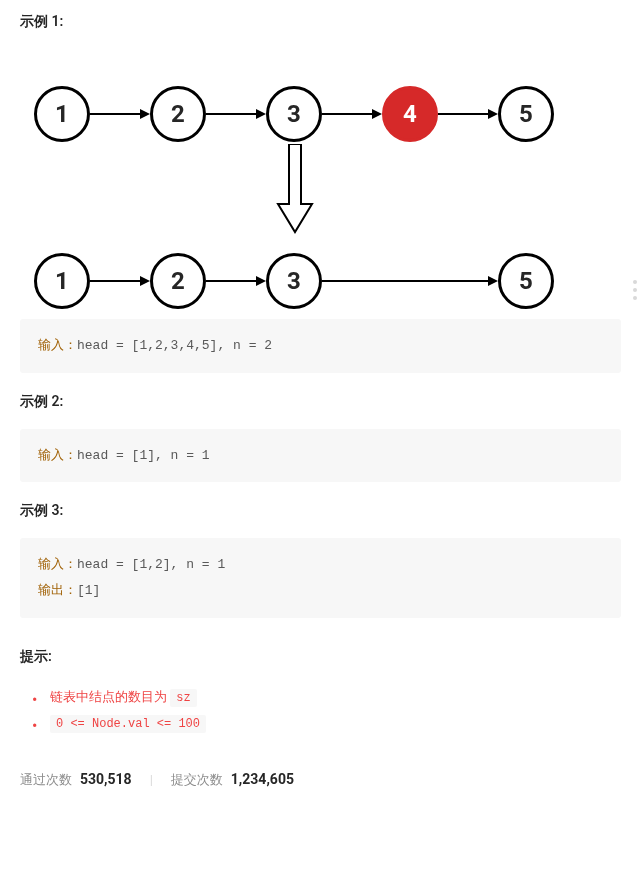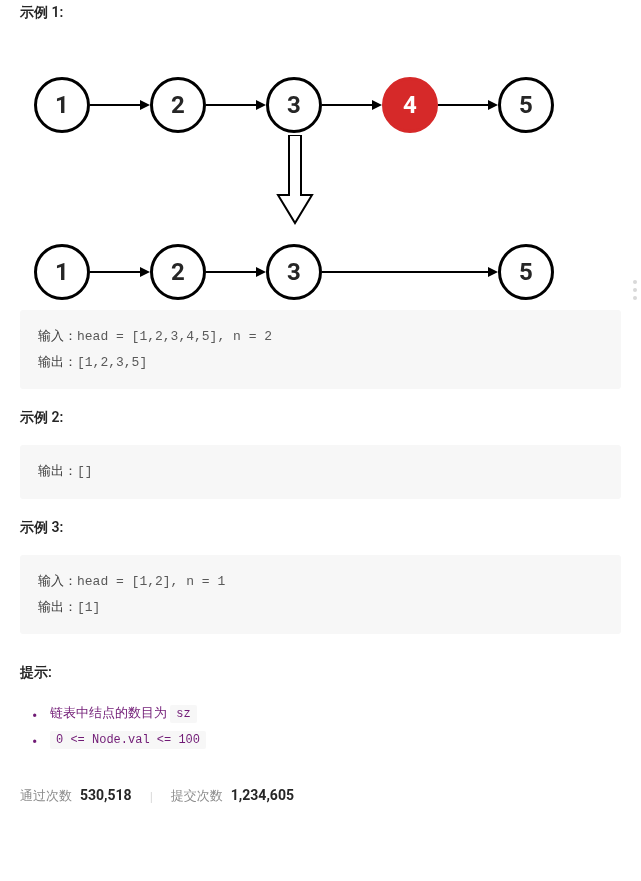--- a/index.html
+++ b/index.html
@@ -13,21 +13,21 @@
       color: #262626;
       font-size: 14px;
       padding: 0 20px 20px 20px;
       width: 641px;
       position: relative;
     }
     .section-title {
       font-weight: 600;
       font-size: 14px;
       color: #262626;
-      margin-top: 4px;
+      margin-top: 13px;
       margin-bottom: 18px;
     }
     .diagram {
       position: relative;
       width: 600px;
       height: 270px;
     }
     .node-circle {
       position: absolute;
       width: 56px;
@@ -56,38 +56,38 @@
       font-size: 13px;
       line-height: 1.9;
       color: #595959;
       margin-bottom: 20px;
       border-radius: 3px;
     }
     .codebox .line {
       white-space: pre;
     }
     .codebox .label {
-      color: #404040;
+      color: #a16207;
       font-weight: 500;
       font-family: -apple-system, BlinkMacSystemFont, "Segoe UI", Roboto, sans-serif;
     }
     .hints-title {
       font-weight: 600;
       font-size: 14px;
       color: #262626;
       margin-top: 30px;
       margin-bottom: 18px;
     }
     .hints-list {
       list-style: none;
       padding-left: 30px;
     }
     .hints-list li {
       font-size: 13px;
-      color: #701a75;
+      color: #ef4444;
       line-height: 2;
       position: relative;
     }
     .hints-list li::before {
       content: "•";
       position: absolute;
       left: -18px;
       font-size: 16px;
     }
     .hints-list code {
@@ -182,26 +182,25 @@
     <polygon points="50,7 60,12 50,17" fill="#000"></polygon>
   </svg>
   <svg class="arrow-svg" style="left:302px; top:220px;" width="176" height="24">
     <line x1="0" y1="12" x2="166" y2="12" stroke="#000" stroke-width="2"></line>
     <polygon points="166,7 176,12 166,17" fill="#000"></polygon>
   </svg>
 </div>
 
 <div class="codebox">
   <div class="line"><span class="label">输入：</span><span>head = [1,2,3,4,5], n = 2</span></div>
-  <div class="line"><span class="label">输出：</span><span>[1,2,3,5]</span></div>
 </div>
 
 <div class="section-title">示例 2:</div>
 <div class="codebox">
-  <div class="line"><span class="label">输出：</span><span>[]</span></div>
+  <div class="line"><span class="label">输入：</span><span>head = [1], n = 1</span></div>
 </div>
 
 <div class="section-title">示例 3:</div>
 <div class="codebox">
   <div class="line"><span class="label">输入：</span><span>head = [1,2], n = 1</span></div>
   <div class="line"><span class="label">输出：</span><span>[1]</span></div>
 </div>
 
 <div class="hints-title">提示:</div>
 <ul class="hints-list">

